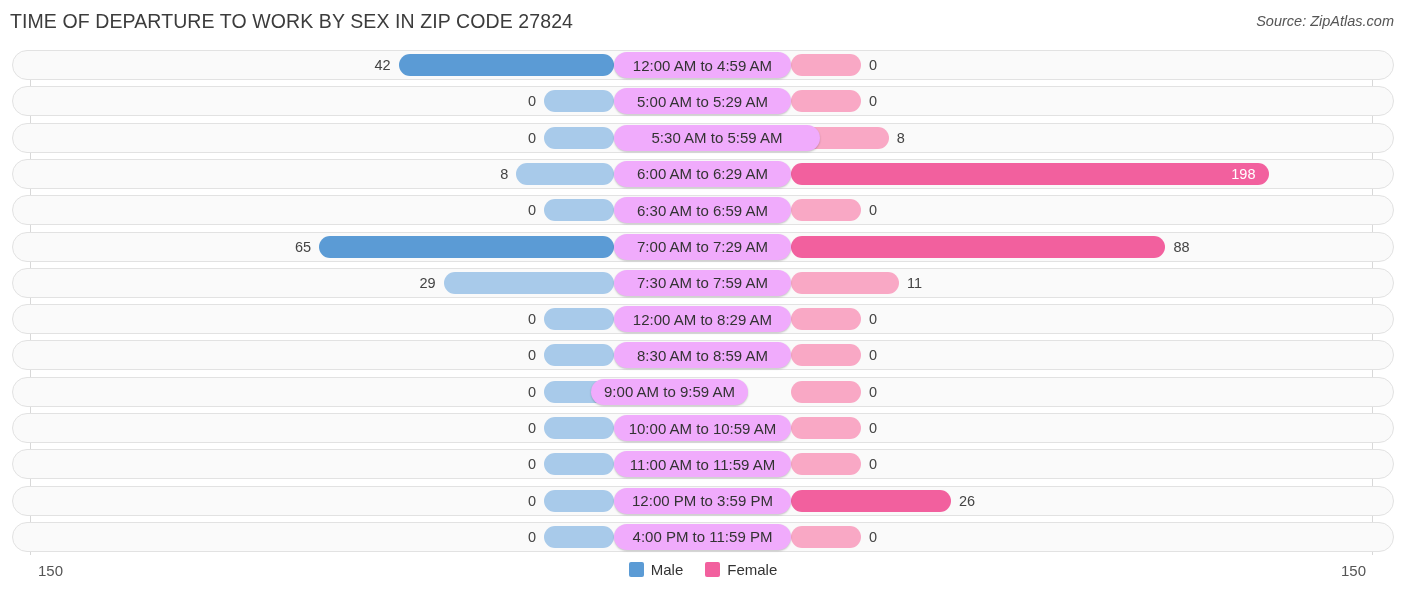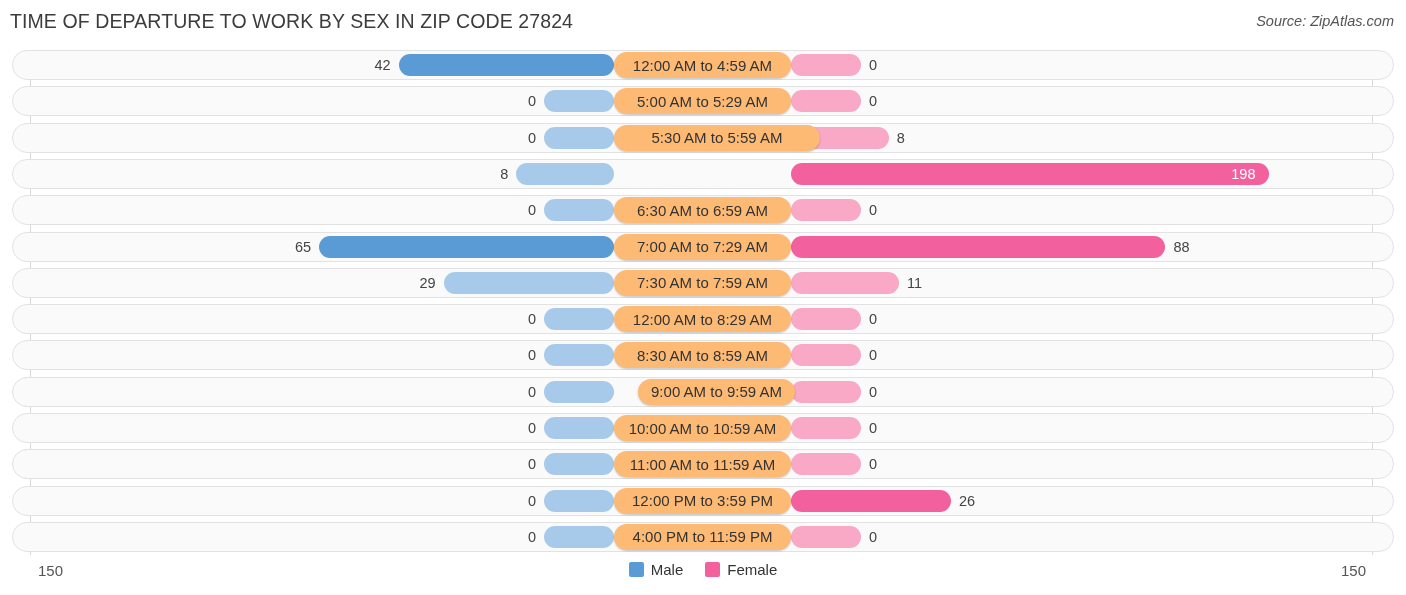--- a/index.html
+++ b/index.html
@@ -114,21 +114,21 @@
   .vlabel-inside {
     color: #ffffff;
     z-index: 4;
   }
 
   
   .cat-pill {
     position: absolute;
     top: 1px;
     height: 26px;
-    background: #fdba74;
+    background: #f0abfc;
     border-radius: 13px;
     box-shadow: 0 1px 2px rgba(0,0,0,0.22);
     display: flex;
     align-items: center;
     justify-content: center;
     z-index: 5;
     box-sizing: border-box;
   }
   .cat-pill span {
     font-size: 15px;
@@ -225,20 +225,23 @@
             <span>5:30 AM to 5:59 AM</span>
           </div>
         </div>
       </div>
       <div class="row" style="top: 108.9px;">
         <div class="row-inner">
           <div class="bar bar-male" style="left: 503.32px; width: 97.68px; background: rgb(168, 202, 234);"></div>
           <div class="bar bar-female" style="left: 778px; width: 478.28px; background: rgb(242, 96, 158);"></div>
           <div class="vlabel vlabel-male" style="right: 886.68px;">8</div>
           <div class="vlabel vlabel-female vlabel-inside" style="left: 1218.28px;">198</div>
+          <div class="cat-pill" style="left: 601px; width: 177px;">
+            <span>6:00 AM to 6:29 AM</span>
+          </div>
         </div>
       </div>
       <div class="row" style="top: 145.2px;">
         <div class="row-inner">
           <div class="bar bar-male" style="left: 531px; width: 70px; background: rgb(168, 202, 234);"></div>
           <div class="bar bar-female" style="left: 778px; width: 70px; background: rgb(249, 168, 197);"></div>
           <div class="vlabel vlabel-male" style="right: 859px;">0</div>
           <div class="vlabel vlabel-female" style="left: 856px;">0</div>
           <div class="cat-pill" style="left: 601px; width: 177px;">
             <span>6:30 AM to 6:59 AM</span>
@@ -288,21 +291,21 @@
             <span>8:30 AM to 8:59 AM</span>
           </div>
         </div>
       </div>
       <div class="row" style="top: 326.7px;">
         <div class="row-inner">
           <div class="bar bar-male" style="left: 531px; width: 70px; background: rgb(168, 202, 234);"></div>
           <div class="bar bar-female" style="left: 778px; width: 70px; background: rgb(249, 168, 197);"></div>
           <div class="vlabel vlabel-male" style="right: 859px;">0</div>
           <div class="vlabel vlabel-female" style="left: 856px;">0</div>
-          <div class="cat-pill" style="left: 625px; width: 157px;">
+          <div class="cat-pill" style="left: 578px; width: 157px;">
             <span>9:00 AM to 9:59 AM</span>
           </div>
         </div>
       </div>
       <div class="row" style="top: 363px;">
         <div class="row-inner">
           <div class="bar bar-male" style="left: 531px; width: 70px; background: rgb(168, 202, 234);"></div>
           <div class="bar bar-female" style="left: 778px; width: 70px; background: rgb(249, 168, 197);"></div>
           <div class="vlabel vlabel-male" style="right: 859px;">0</div>
           <div class="vlabel vlabel-female" style="left: 856px;">0</div>

